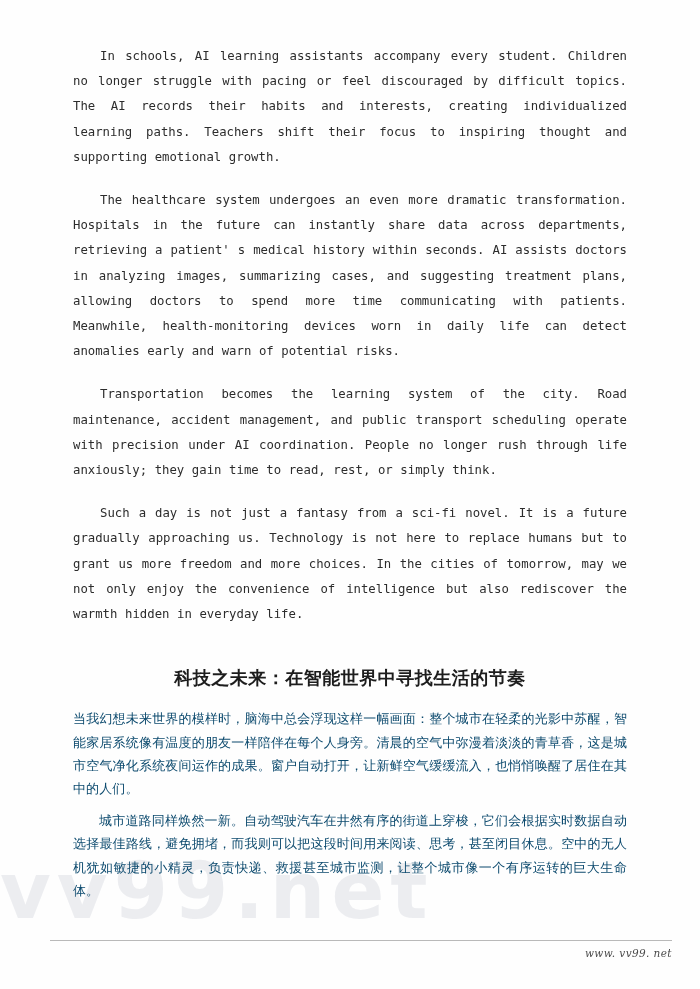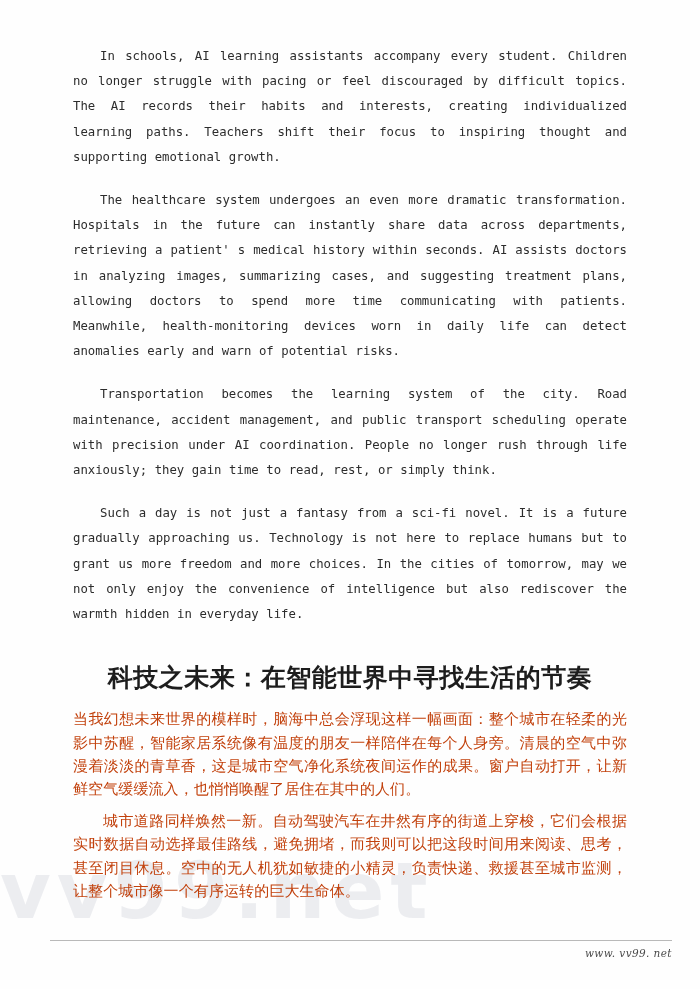--- a/index.html
+++ b/index.html
@@ -65,38 +65,38 @@
   }
 
   .en-para:last-child {
     margin-bottom: 16px;
   }
 
   
   .cn-title {
     font-family: "DejaVu Serif", "Liberation Serif", serif;
     font-weight: 700;
-    font-size: 25px;
+    font-size: 18px;
     line-height: 30px;
     color: #1d1d1d;
     text-align: center;
     margin: 0;
     padding: 0 23px;
     letter-spacing: 0.5px;
   }
 
   .cn-section {
     padding-top: 20px;
   }
 
   .cn-para {
-    font-family: Liberation Sans, sans-serif;
-    font-size: 15px;
+    font-family: Liberation Serif, serif;
+    font-size: 13px;
     line-height: 23.4px;
-    color: #c2410c;
+    color: #0c4a6e;
     text-align: justify;
     margin: 0 0 8px 0;
     padding: 0 23px;
     letter-spacing: 0.1px;
   }
 
   .cn-para.indented {
     text-indent: 2em;
   }
 

